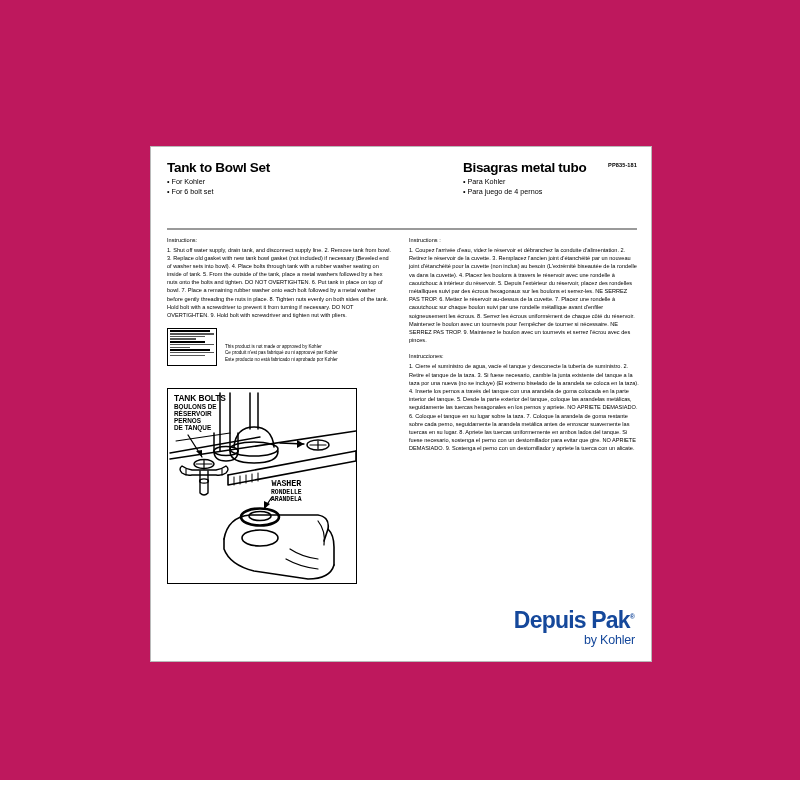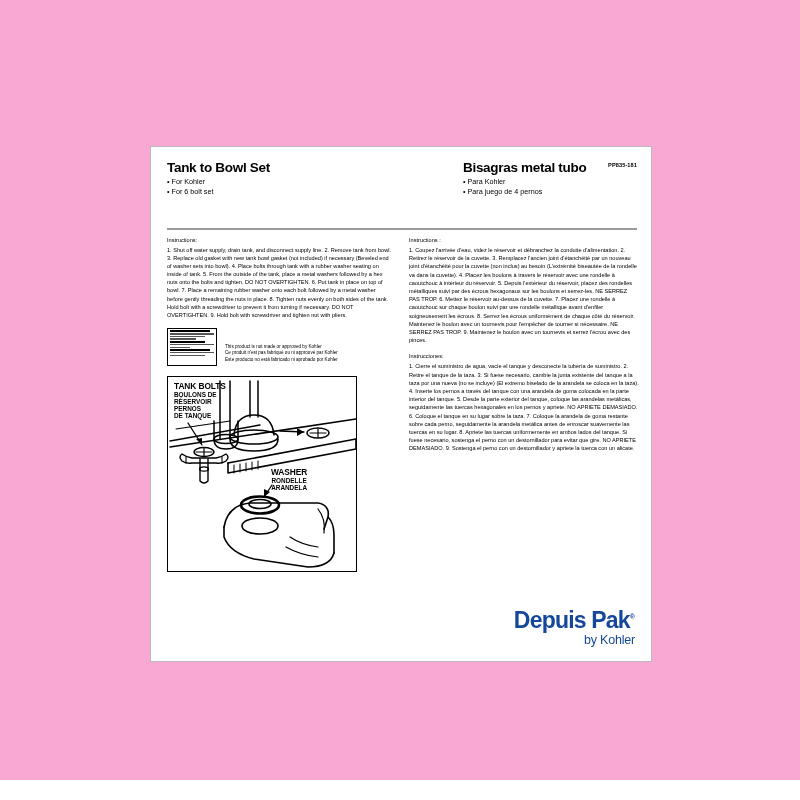--- a/index.html
+++ b/index.html
@@ -2,21 +2,21 @@
 <html><head>
 <meta charset="utf-8">
 <style>
   * { box-sizing: border-box; margin: 0; padding: 0; }
   html, body {
     width: 800px; height: 800px;
     background: #ffffff;
     font-family: "Liberation Sans", sans-serif;
     overflow: hidden;
   }
-  #page { position: relative; width: 800px; height: 780px; background: #f9a8d4; }
+  #page { position: relative; width: 800px; height: 780px; background: #be185d; }
 
   
   #card {
     position: absolute;
     left: 150px; top: 146px;
     width: 502px; height: 516px;
     background: #ffffff;
     border: 1px solid #b9b9b9;
   }
 
@@ -75,26 +75,26 @@
     position: absolute; left: 58px; top: 16px;
     font-size: 4.6px; line-height: 6.4px; color: #000;
   }
 
   
   .diagram {
     position: absolute; left: 0; top: 0;
     width: 190px; height: 196px;
     border: 1px solid #000; background: #fff; overflow: hidden;
   }
-  .diagwrap { position: relative; margin-top: 8px; height: 198px; }
+  .diagwrap { position: relative; margin-top: 20px; height: 198px; }
   .lbl { position: absolute; color: #000; text-align: center; }
   .lbl .l1 { font-weight: bold; font-size: 8.4px; line-height: 9px; letter-spacing: -0.1px; }
   .lbl .l2 { font-weight: bold; font-size: 6.4px; line-height: 7.2px; }
   .lbl-bolts { left: 7px; top: 6px; text-align: left; }
-  .lbl-washer { left: 104px; top: 92px; text-align: center; }
+  .lbl-washer { left: 104px; top: 92px; text-align: center; font-family: Liberation Mono, monospace; }
 
   
   .logo { position: absolute; right: 16px; bottom: 14px; text-align: right; }
   .logo .pp {
     font-size: 23px; font-weight: bold; color: #15489b;
     letter-spacing: -0.8px; line-height: 24px; position: relative;
     display: inline-block;
   }
   .logo .reg {
     font-size: 7px; vertical-align: super; font-weight: bold;

